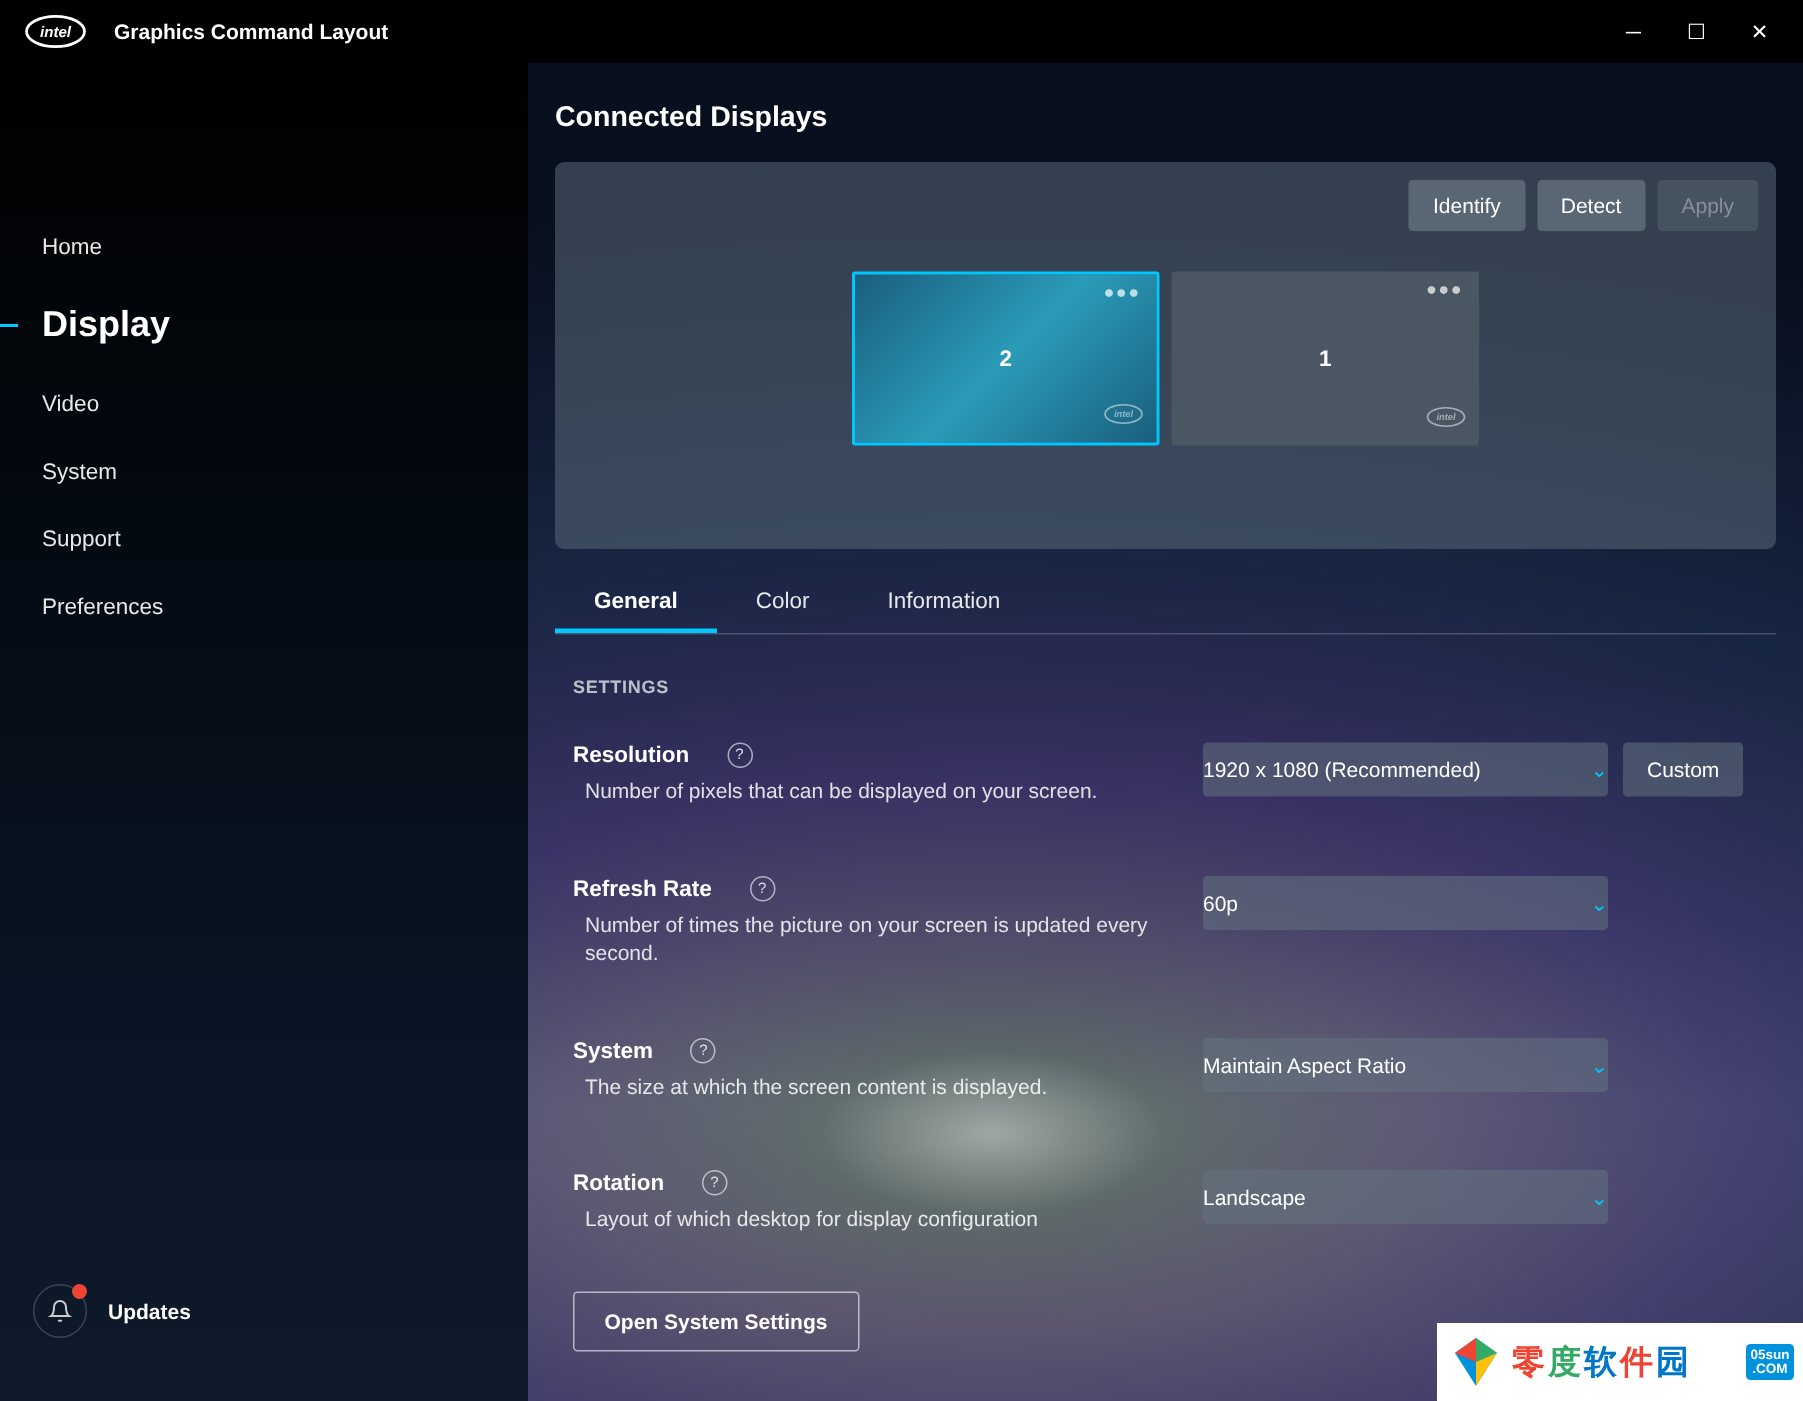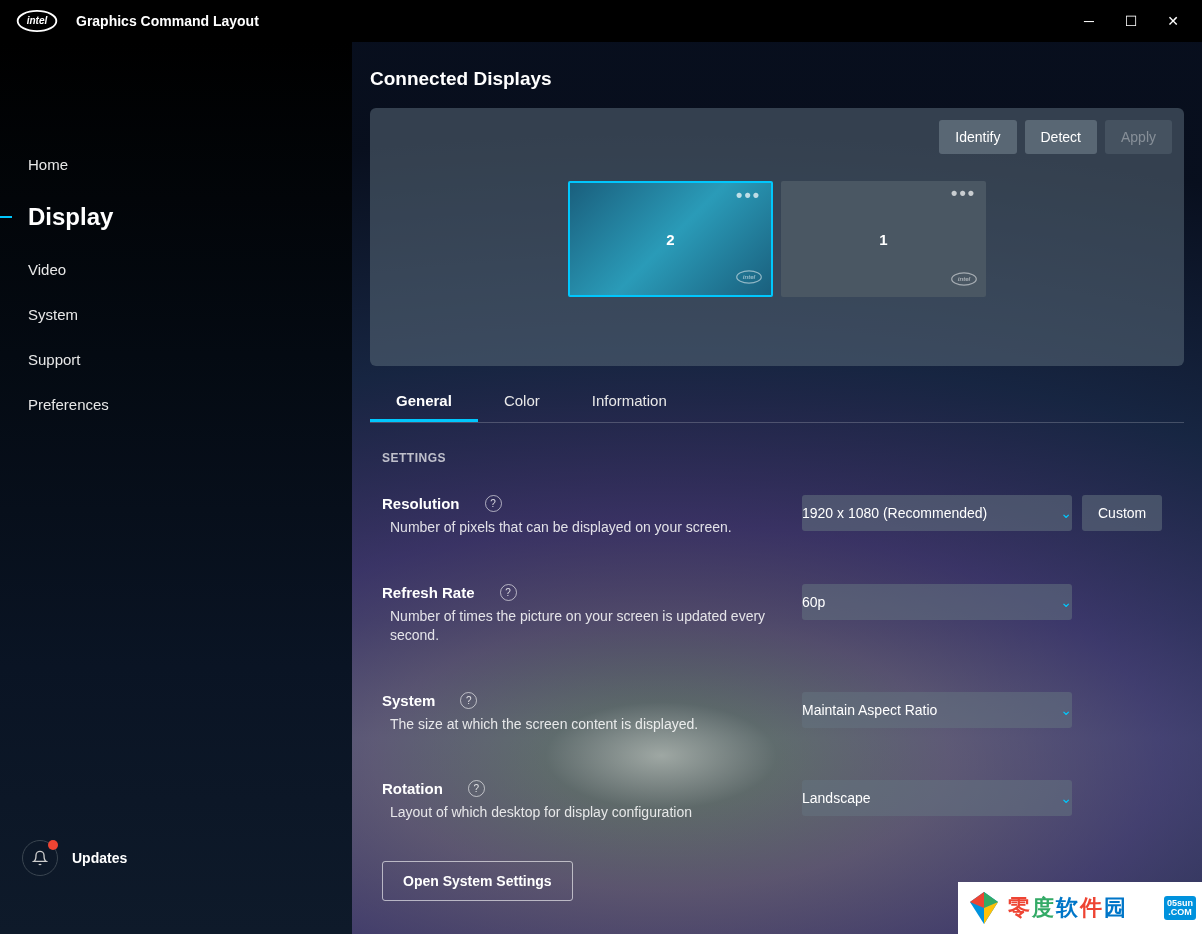--- a/index.html
+++ b/index.html
@@ -17,21 +17,21 @@
     radial-gradient(160% 100% at 55% 80%, rgba(255,245,220,0.55) 0%, rgba(255,210,150,0.25) 6%, rgba(190,120,160,0.35) 15%, rgba(90,60,130,0.55) 26%, rgba(25,40,70,0.85) 45%, rgba(8,15,30,0.95) 70%),
     linear-gradient(180deg,#04060d 0%,#0a1528 40%,#16324d 65%,#2a4a60 78%,#253f50 100%);
   z-index:0;
 }
 .sidebar { width:352px; height:100%; position:relative; z-index:2;
   background:linear-gradient(180deg,#000 0%,#040a12 35%,#0a1424 70%,#0e1a2a 100%); }
 .nav { padding-top:100px; }
 .nav-item { padding:14px 28px; font-size:15px; color:#e8e8e8; cursor:pointer; position:relative; }
 .nav-item.active { font-size:24px; font-weight:600; color:#fff; padding:16px 28px; }
 .nav-item.active::before { content:""; position:absolute; left:-2px; top:50%; transform:translateY(-50%); width:14px; height:2px; background:#00c7fd; }
-.updates-row { position:absolute; bottom:58px; left:22px; display:flex; align-items:center; gap:14px; }
+.updates-row { position:absolute; bottom:42px; left:22px; display:flex; align-items:center; gap:14px; }
 .bell-wrap { width:36px; height:36px; border:1px solid #3a4550; border-radius:50%; display:flex; align-items:center; justify-content:center; position:relative; }
 .bell-dot { position:absolute; top:-1px; right:-1px; width:10px; height:10px; background:#e43; border-radius:50%; }
 .updates-text { font-size:14px; font-weight:600; color:#fff; }
 
 .content { flex:1; position:relative; z-index:2; padding:26px 18px 0 18px; overflow:hidden; }
 .section-title { font-size:19px; color:#fff; margin-bottom:18px; }
 
 .display-panel { background:rgba(90,105,120,0.55); border-radius:6px; height:258px; position:relative; }
 .panel-btns { position:absolute; top:12px; right:12px; display:flex; gap:8px; }
 .pbtn { background:rgba(120,135,148,0.55); color:#fff; border:none; padding:9px 16px; border-radius:3px; font-size:14px; cursor:pointer; }

